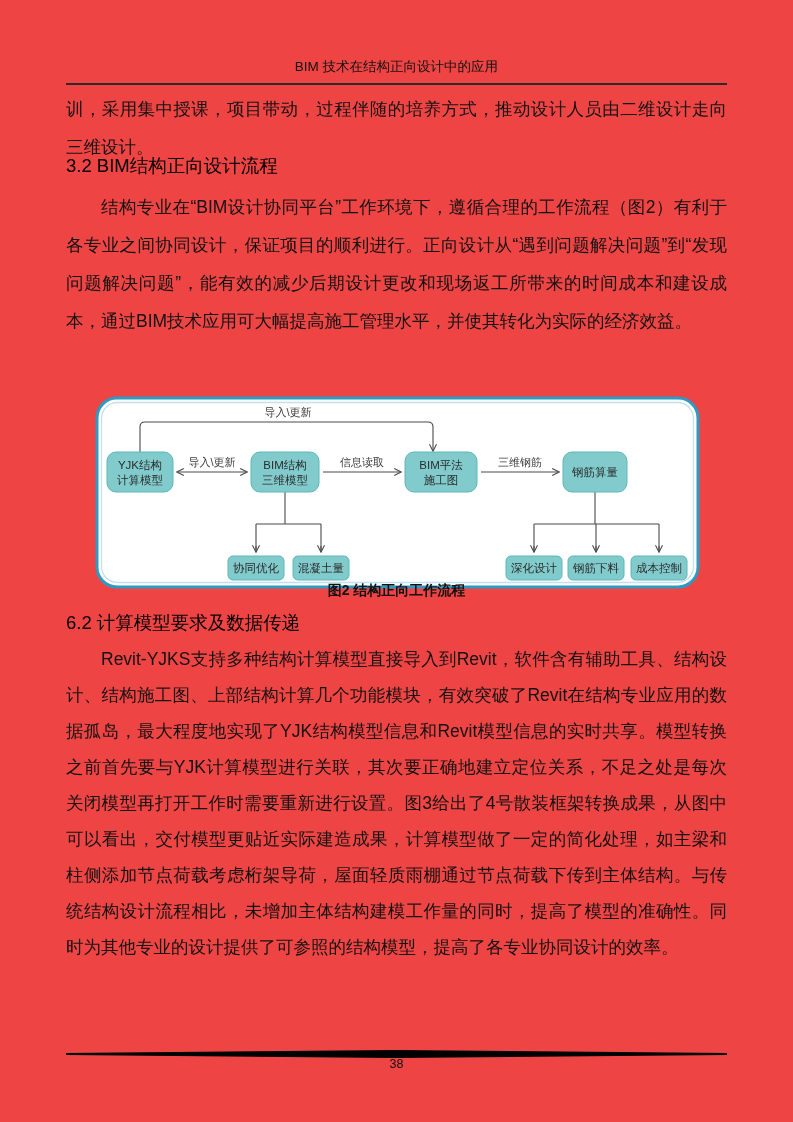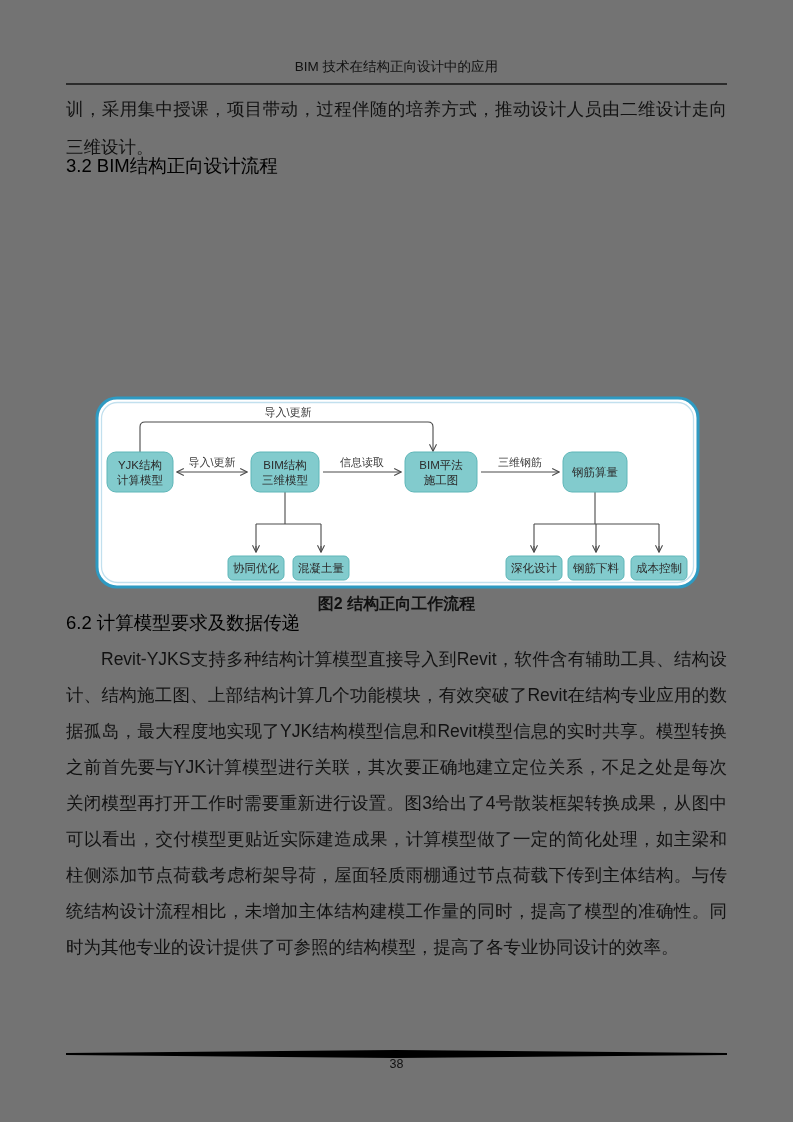--- a/index.html
+++ b/index.html
@@ -1,37 +1,37 @@
 <!DOCTYPE html>
 <html><head>
 <meta charset="utf-8">
 <style>
   html,body{margin:0;padding:0;background:#ffffff;}
   .page{
-    position:relative;width:793px;height:1122px;margin:0 auto;background:#737373;
+    position:relative;width:793px;height:1122px;margin:0 auto;background:#ef4444;
     font-family:"Liberation Sans","DejaVu Sans",sans-serif;color:#111;overflow:hidden;
   }
   .running-head{
     position:absolute;left:66px;width:661px;top:58px;text-align:center;
     font-size:13.5px;color:#111;padding-bottom:7px;border-bottom:2px solid #2b2b2b;
   }
   .para{
     position:absolute;left:66px;width:661px;font-size:17.5px;line-height:38px;
     text-align:justify;color:#121212;
   }
   .heading{
     position:absolute;left:66px;width:661px;font-size:18.5px;font-weight:normal;color:#000;
   }
   .para1{top:90px;}
   .h32{top:153px;}
   .para2{top:188px;text-indent:2em;}
   .figure-wrap{position:absolute;left:95px;top:396px;width:605px;height:155px;}
   .figure-caption{
     position:absolute;left:66px;width:661px;top:582px;text-align:center;
-    font-size:16px;font-weight:600;color:#111;margin-top:12px;
+    font-size:14px;font-weight:600;color:#111;
   }
   .h33{top:610px;}
   .para3{top:641px;text-indent:2em;line-height:36px;}
   .footer-bar{position:absolute;left:66px;top:1045px;width:661px;height:9px;}
   .footer-page{position:absolute;left:66px;width:661px;top:1057px;text-align:center;font-size:12.5px;color:#111;}
   .footer-issue{position:absolute;left:66px;width:661px;top:1057px;text-align:right;font-size:13px;color:#111;}
   
   .fc-node{fill:#82cbcd;stroke:#5eb6b8;stroke-width:1;}
   .fc-node-label{font-size:11.5px;fill:#2b2b2b;text-anchor:middle;}
   .fc-edge{stroke:#4a4a4a;stroke-width:1.1;fill:none;}
@@ -43,20 +43,21 @@
 <body>
 
 <div class="page">
 
   <div class="running-head">BIM 技术在结构正向设计中的应用</div>
 
   <div class="para para1">训，采用集中授课，项目带动，过程伴随的培养方式，推动设计人员由二维设计走向三维设计。</div>
 
   <div class="heading h32">3.2 BIM结构正向设计流程</div>
 
+  <div class="para para2">结构专业在“BIM设计协同平台”工作环境下，遵循合理的工作流程（图2）有利于各专业之间协同设计，保证项目的顺利进行。正向设计从“遇到问题解决问题”到“发现问题解决问题”，能有效的减少后期设计更改和现场返工所带来的时间成本和建设成本，通过BIM技术应用可大幅提高施工管理水平，并使其转化为实际的经济效益。</div>
 
   <div class="figure-wrap">
     <svg width="605" height="193" viewBox="0 0 605 193">
       <defs>
         <marker id="arrE" viewBox="0 0 8 8" refX="7" refY="4" markerWidth="8" markerHeight="8" orient="auto-start-reverse">
           <path d="M0.8,0.8 L7.2,4 L0.8,7.2" fill="none" stroke="#4a4a4a" stroke-width="1"></path>
         </marker>
       </defs>
 
       <rect class="fc-border" x="2" y="2" width="601" height="189" rx="20"></rect>

